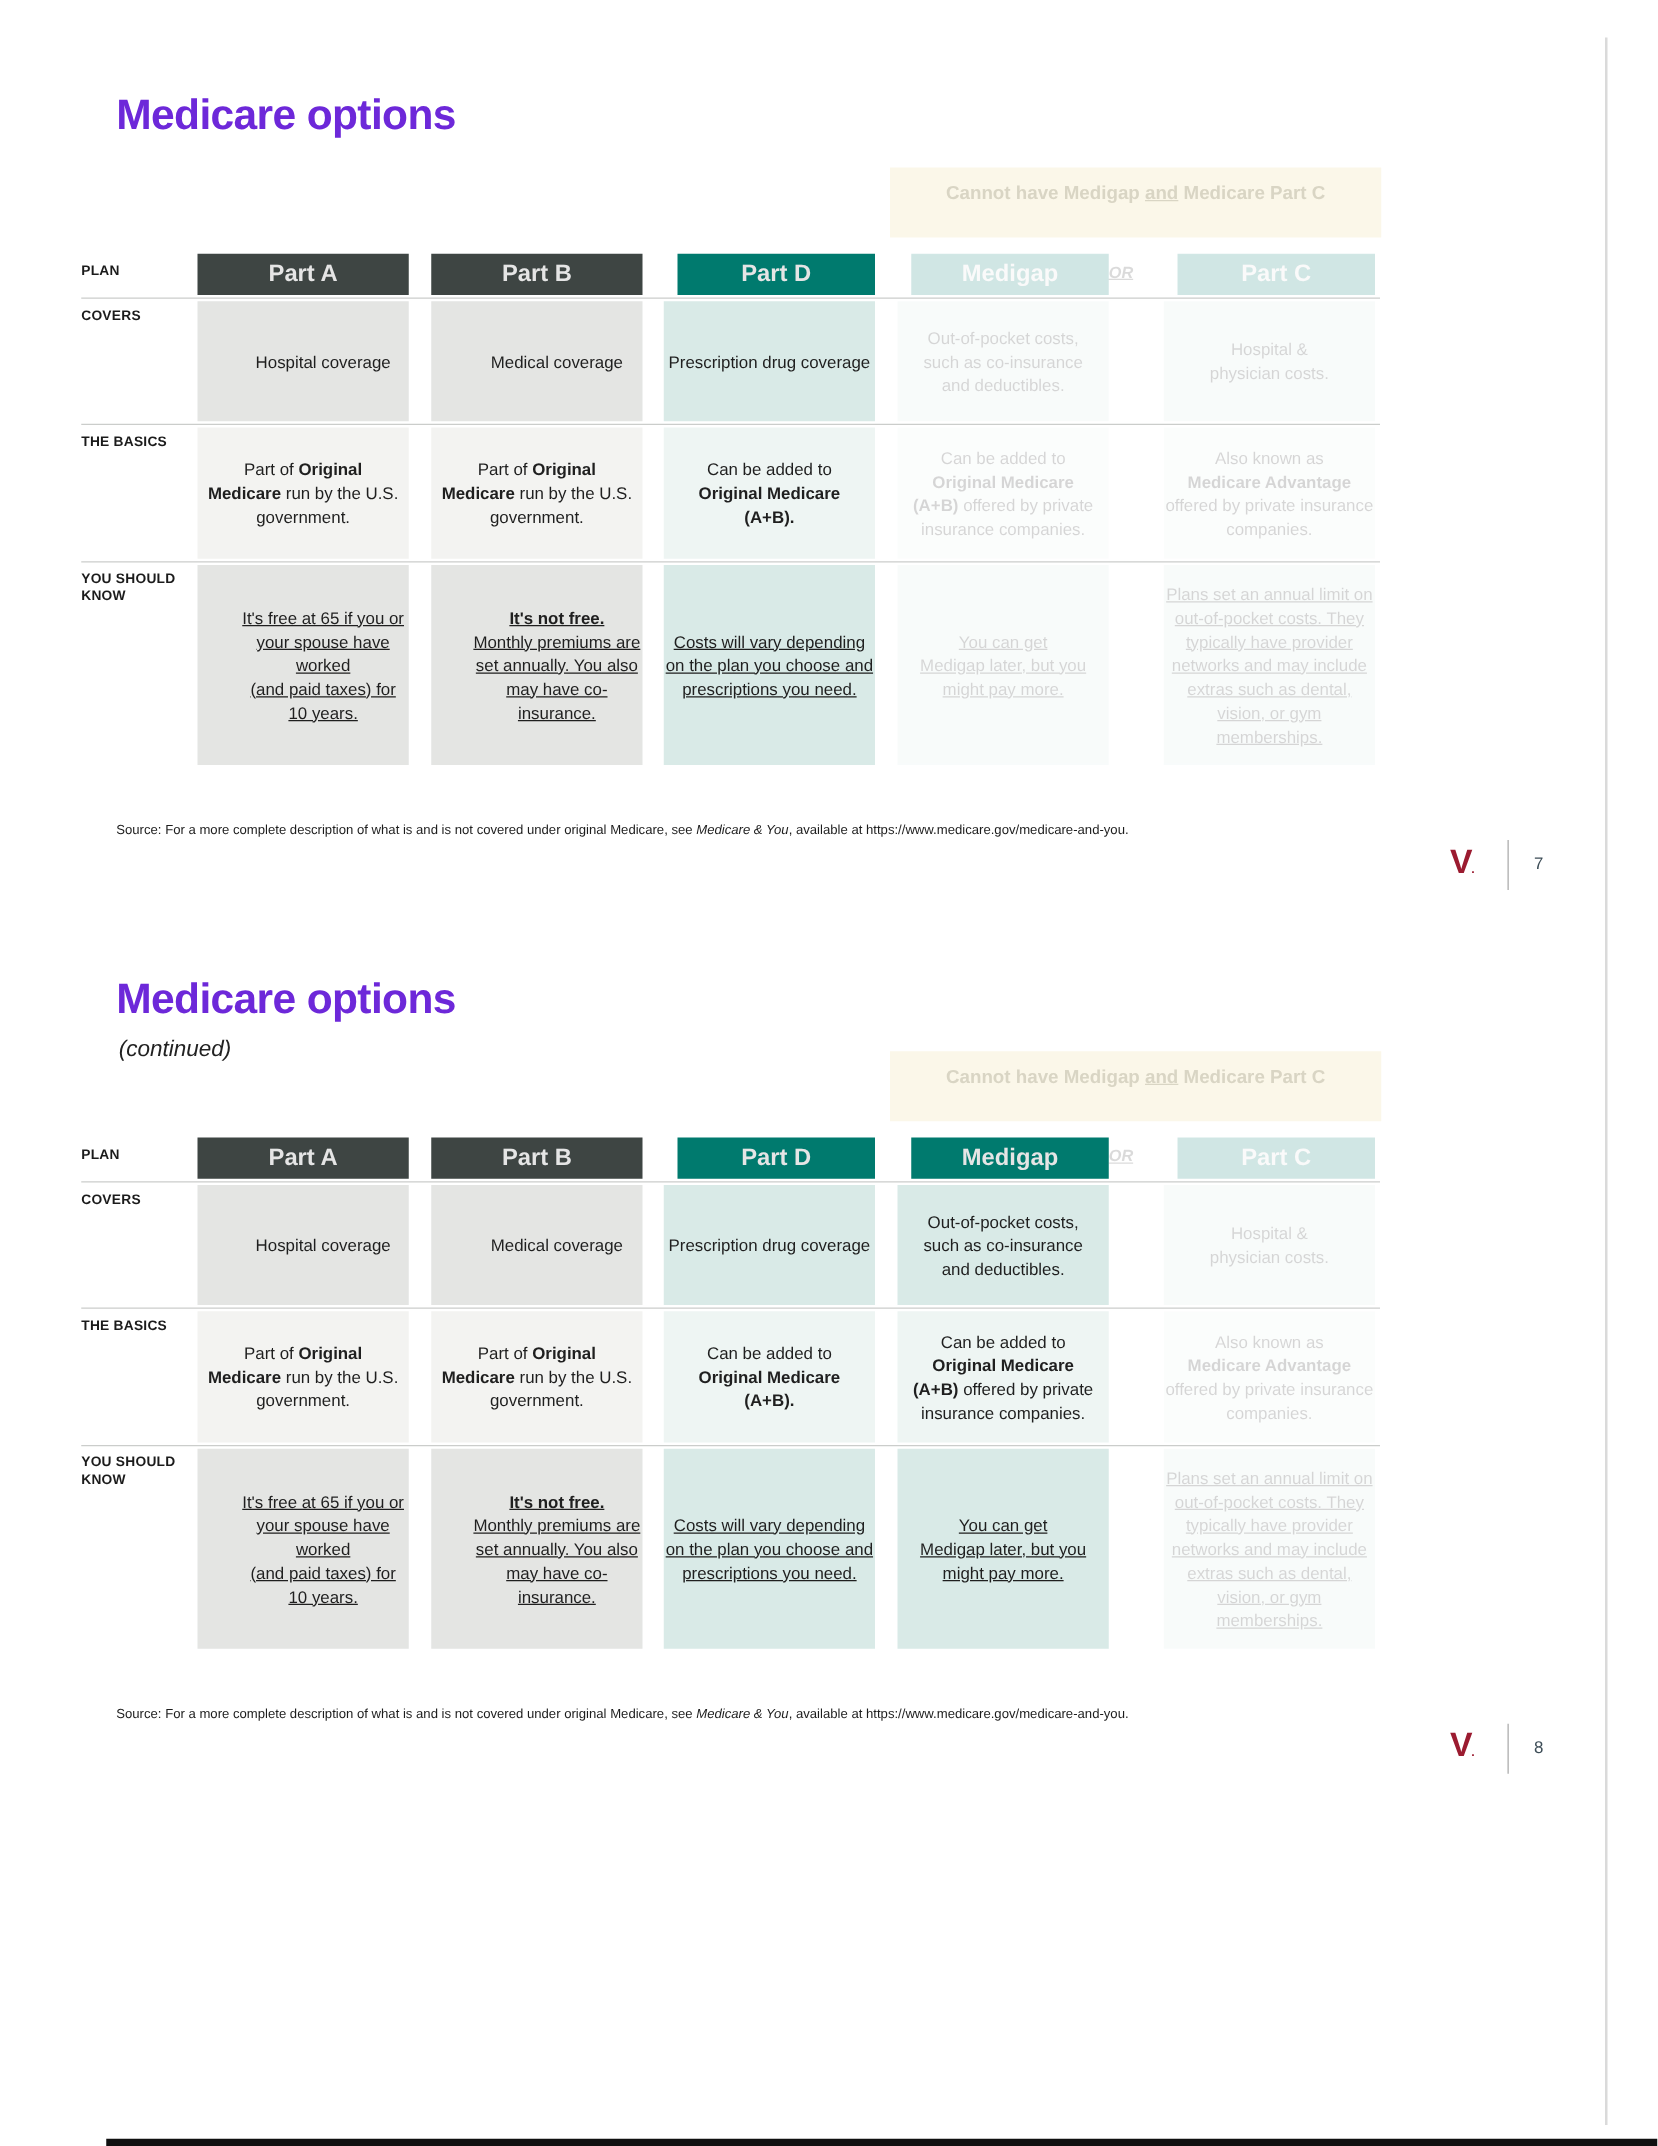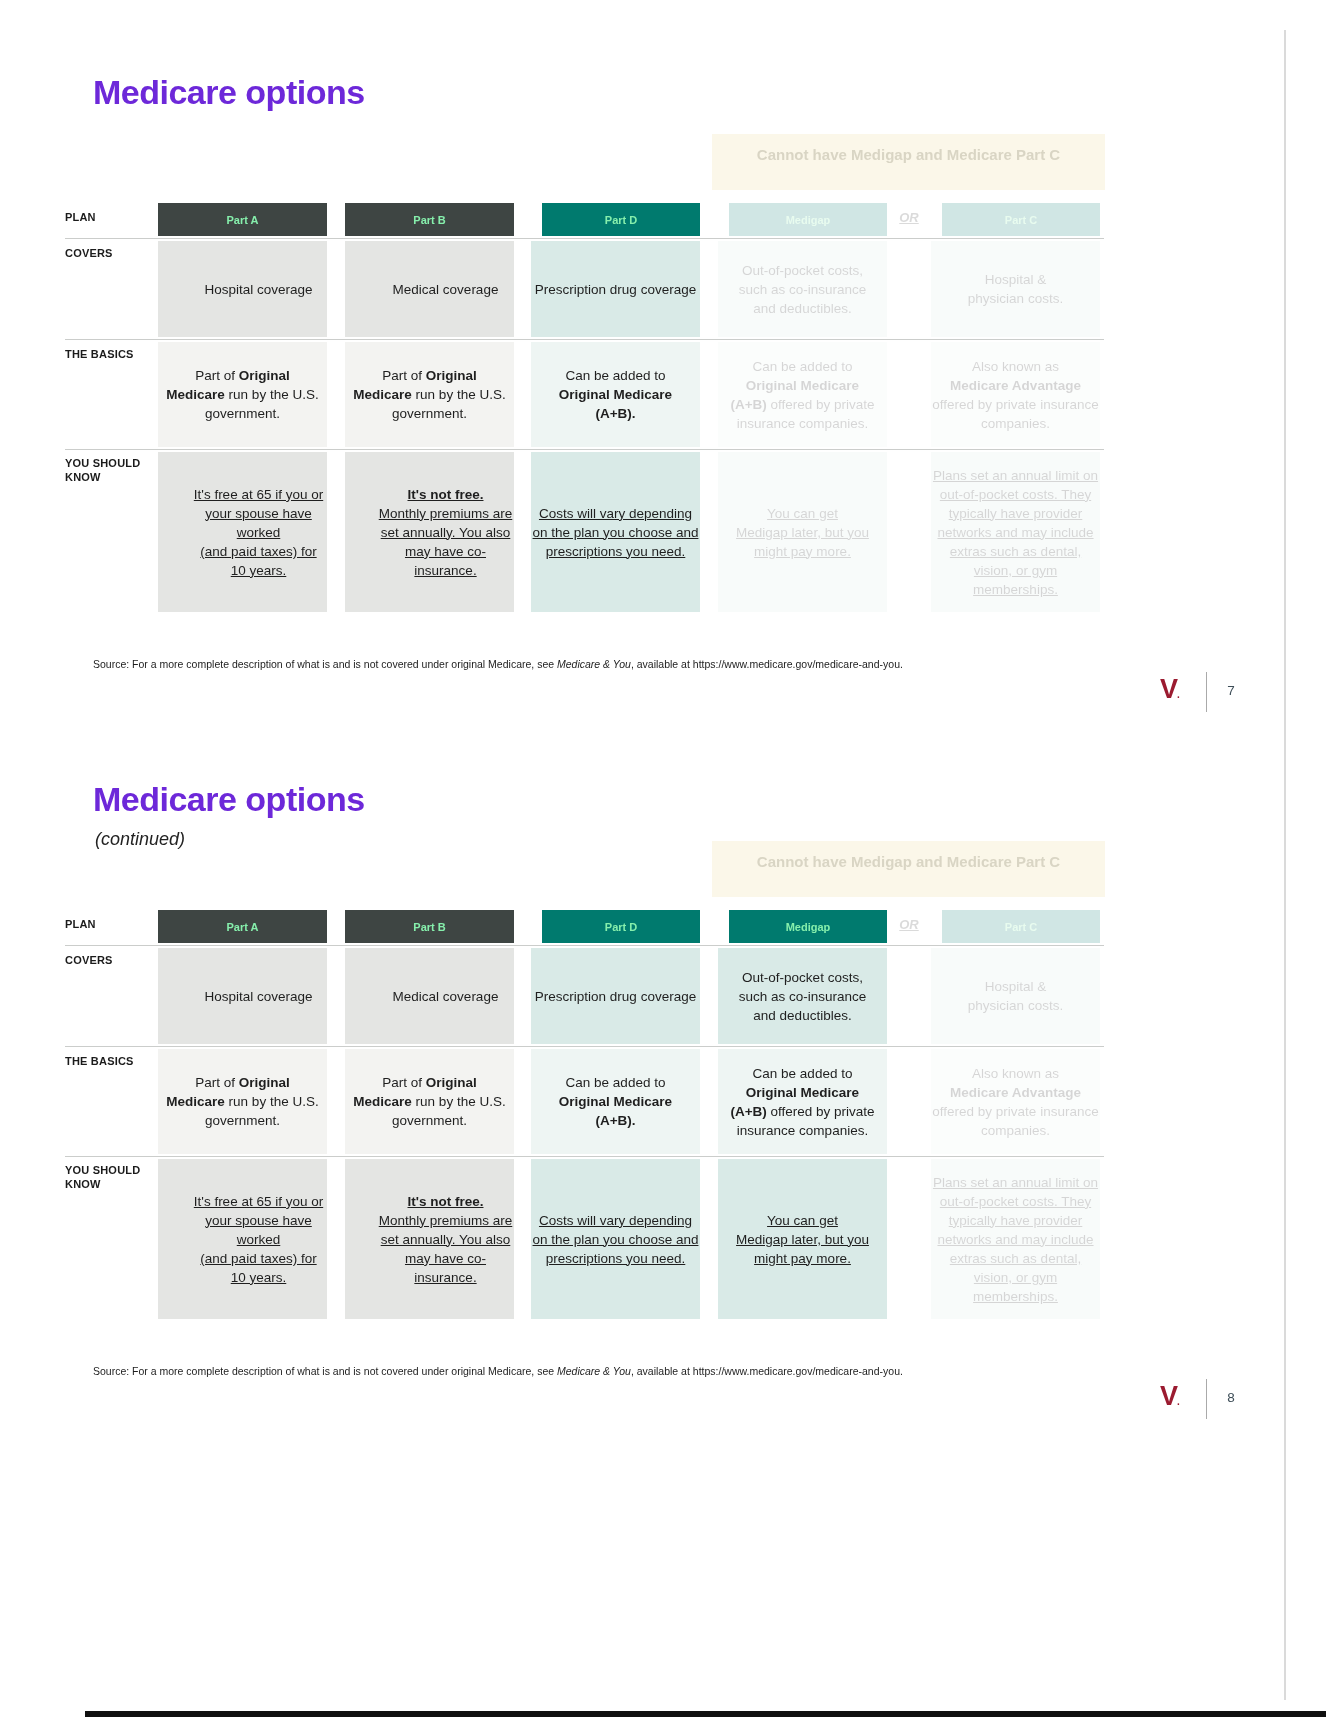--- a/index.html
+++ b/index.html
@@ -1,39 +1,39 @@
 <!DOCTYPE html>
 <html style="--teal: #007a6e; --dark: #3e4543; --maroon: #9b1b30; --cell_gray: #e4e5e3; --cell_gray_light: #f3f3f1; --cell_teal: #d9eae7; --cell_teal_light: #eef5f3; --banner_bg: #fbf7e9; --banner_text: #d9d5c4; --rule: #cbcdcb; --page_num: #3d4d57; --bottom_bar: #101010; --edge_line: #dadada;"><head>
 <meta charset="utf-8">
 <style>
   html,body{margin:0;padding:0;background:#ffffff;}
   body{width:1326px;height:1717px;position:relative;font-family:"Liberation Sans",sans-serif;color:#1f1f1f;overflow:hidden;}
   .slide{position:absolute;left:0;width:1326px;height:717px;}
   .slide-title{position:absolute;left:93px;top:73px;font-size:34px;font-weight:bold;color:#6d28d9;letter-spacing:-0.5px;}
   .slide-subtitle{position:absolute;left:95px;top:122px;font-size:18px;font-style:italic;color:#222;}
   .banner{position:absolute;left:712px;top:134px;width:393px;height:56px;background:var(--banner_bg,#fbf7e9);text-align:center;padding-top:12px;box-sizing:border-box;font-size:15px;font-weight:bold;color:var(--banner_text,#d9d5c4);}
-  .banner .u{}
+  .banner .u{text-decoration:underline;}
   .rule{position:absolute;left:65px;width:1039px;height:1px;background:var(--rule,#cbcdcb);}
   .row-label{position:absolute;left:65px;width:90px;font-size:11px;font-weight:bold;color:#1b1b1b;letter-spacing:0.2px;line-height:14px;}
   .cols{position:absolute;left:0;top:0;width:1326px;height:717px;}
   .col{position:absolute;top:0;height:620px;}
   .col.faded{opacity:0.18;}
-  .col-header{position:absolute;top:203px;left:0;right:0;height:33px;display:flex;align-items:center;justify-content:center;color:#86efac;font-size:11px;font-weight:bold;}
+  .col-header{position:absolute;top:203px;left:0;right:0;height:33px;display:flex;align-items:center;justify-content:center;color:#e5e5e5;font-size:19px;font-weight:bold;}
   .col-header.dark{background:var(--dark,#3e4543);}
   .col-header.teal{background:var(--teal,#007a6e);margin-left:11px;}
   .cell{position:absolute;left:0;right:0;display:flex;flex-direction:column;align-items:center;justify-content:center;font-size:13.5px;line-height:19px;text-align:center;color:#1f1f1f;}
   .cell .b{font-weight:bold;}
   .cell.covers{top:241px;height:96px;}
   .cell.basics{top:342px;height:105px;}
   .cell.know{top:452px;height:160px;text-decoration:underline;}
   .col.g .covers,.col.g .know{background:var(--cell_gray,#e4e5e3);padding-left:32px;}
   .col.g .basics{background:var(--cell_gray_light,#f3f3f1);}
   .col.t .covers,.col.t .know{background:var(--cell_teal,#d9eae7);}
   .col.t .basics{background:var(--cell_teal_light,#eef5f3);}
-  .or-label{position:absolute;left:887px;top:210px;width:44px;text-align:center;font-size:13px;font-weight:bold;font-style:italic;text-decoration:underline;color:#5a5a5a;}
+  .or-label{position:absolute;left:887px;top:210px;width:44px;text-align:left;font-size:13px;font-weight:bold;font-style:italic;text-decoration:underline;color:#5a5a5a;}
   .or-label.faded-or{opacity:0.22;}
   .source{position:absolute;left:93px;top:658px;font-size:10.5px;color:#1d1d1d;}
   .footer{position:absolute;left:1150px;top:672px;width:130px;height:46px;}
   .v-logo{position:absolute;left:10px;top:2px;font-size:27px;font-weight:800;color:var(--maroon,#9b1b30);letter-spacing:-1px;}
   .v-logo .dot{font-size:10px;vertical-align:baseline;}
   .footer-divider{position:absolute;left:56px;top:0;width:1px;height:40px;background:#aaaaaa;}
   .page-number{position:absolute;left:66px;top:11px;width:30px;text-align:center;font-size:13.5px;color:var(--page_num,#3d4d57);}
   .edge-line{position:absolute;left:1284px;top:30px;width:2px;height:1670px;background:var(--edge_line,#dadada);}
   .bottom-bar{position:absolute;left:85px;top:1711px;width:1241px;height:6px;background:var(--bottom_bar,#101010);}
 </style>

